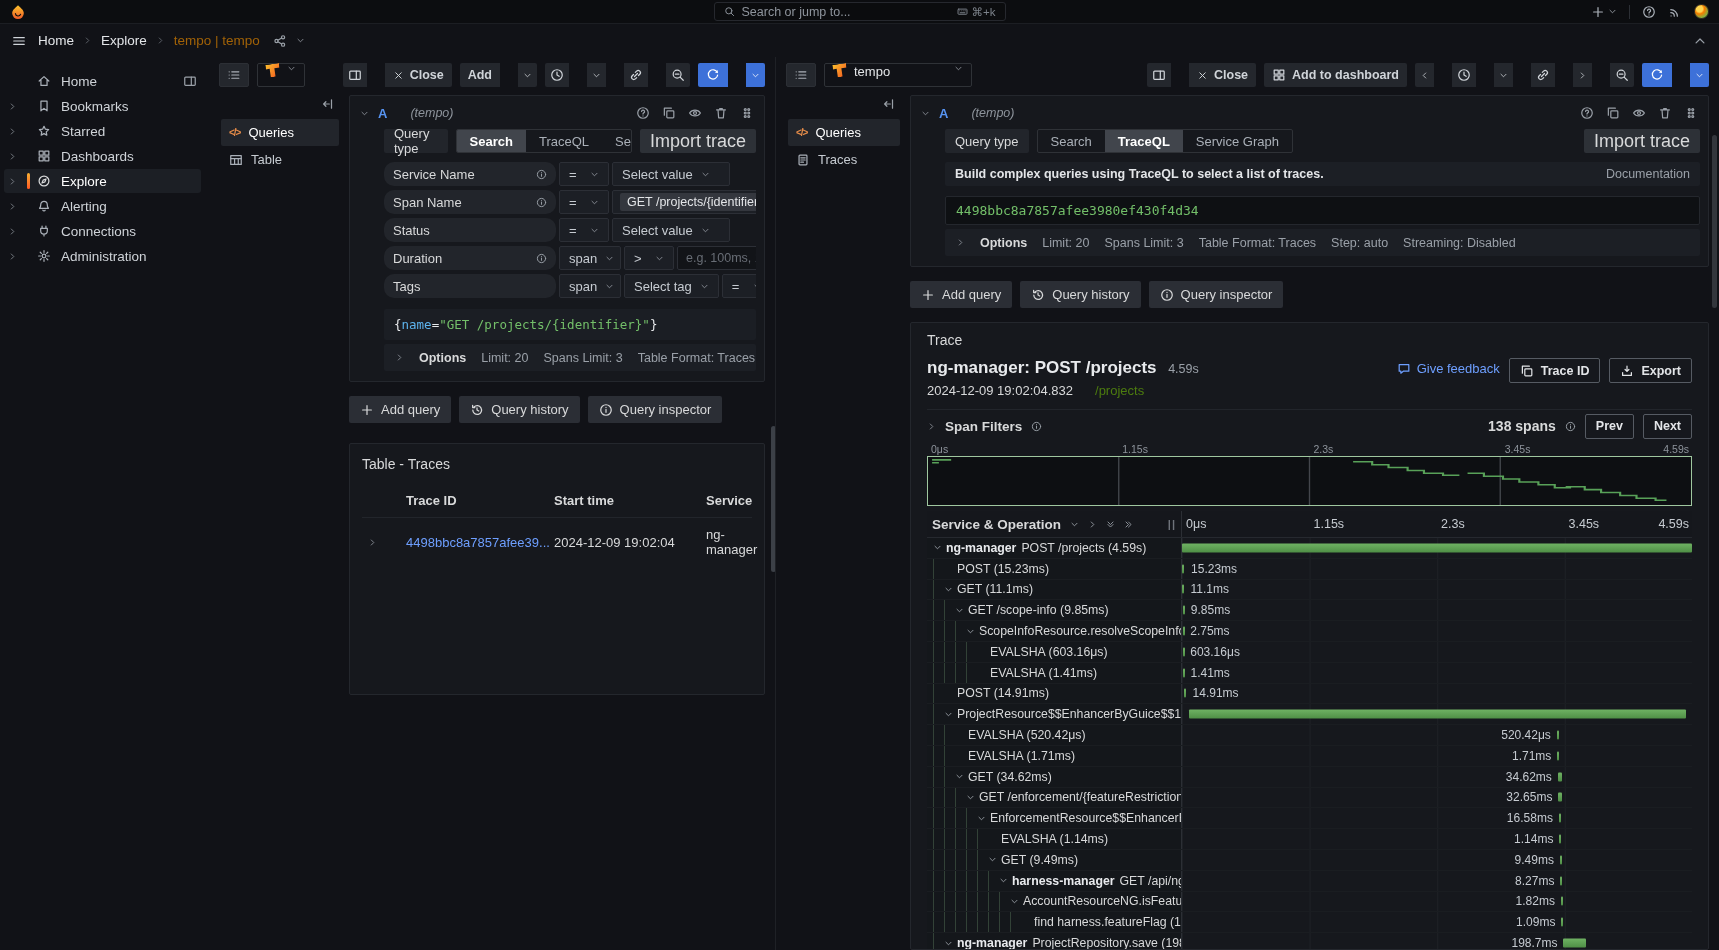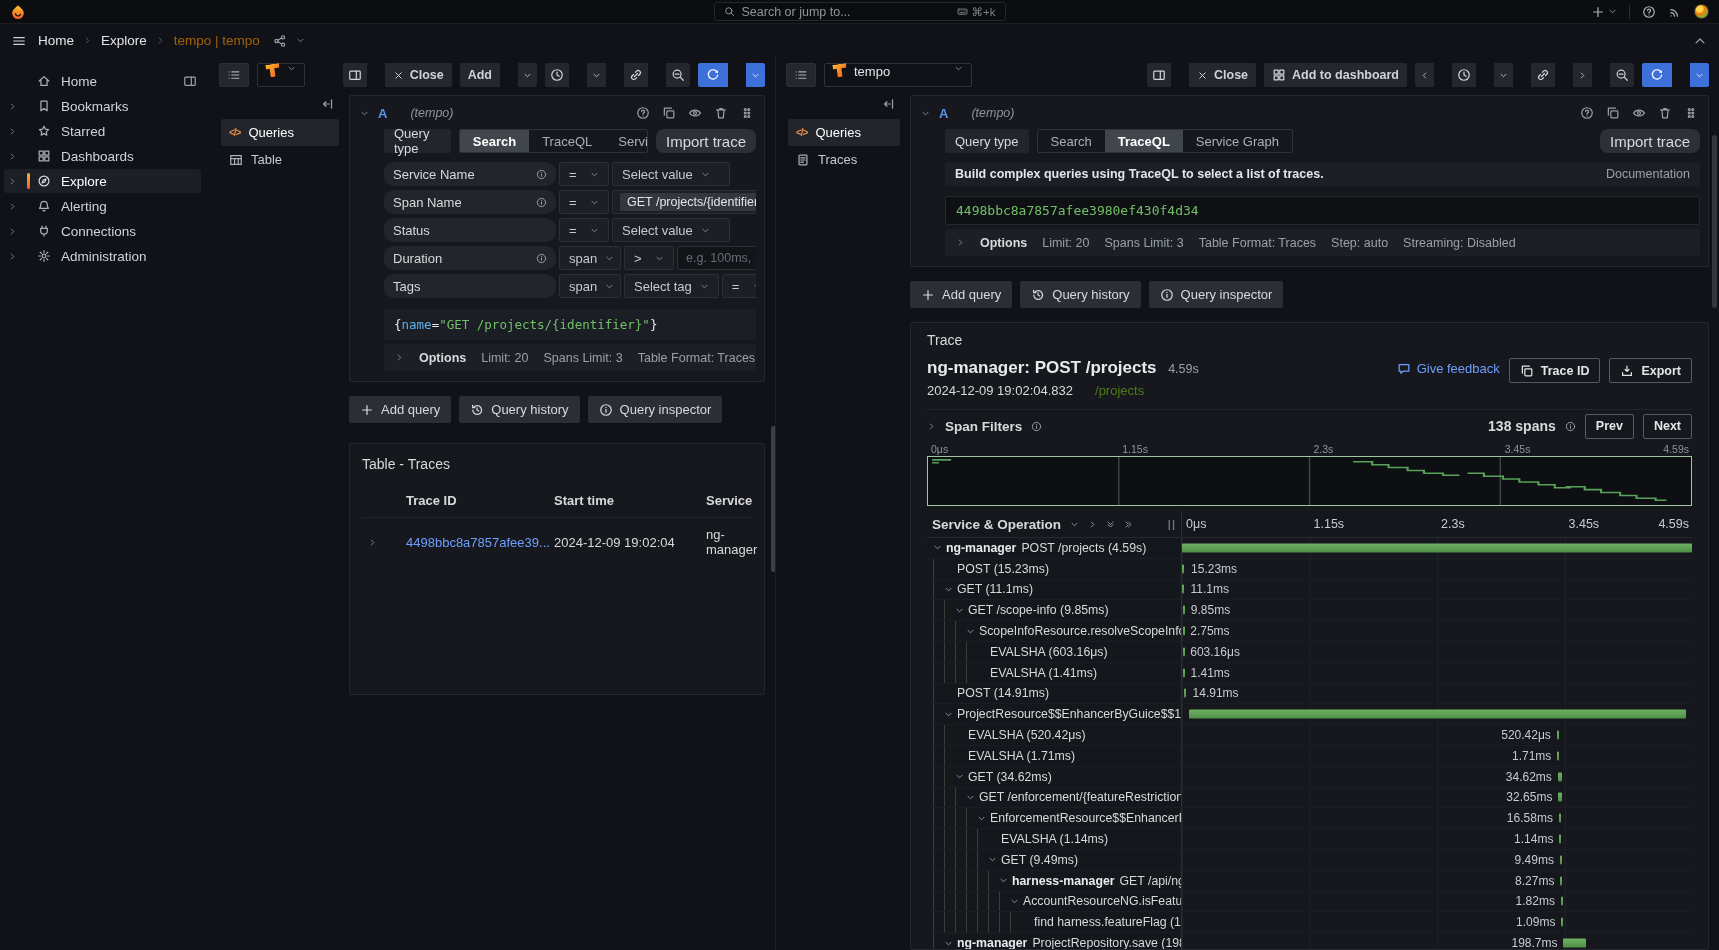--- a/index.html
+++ b/index.html
@@ -78,21 +78,21 @@
   .ref{color:var(--blue);font-weight:700;font-size:13px}
   .ds-hint{font-style:italic;color:#8e949c;font-size:12.5px;margin-left:14px}
   .ed-icons{margin-left:auto;display:flex;gap:12px;color:#9aa0a8}
   .ed-icons .ic{cursor:pointer}
   .ed-body{padding-left:26px;margin-top:5px;display:flex;flex-direction:column;gap:4px}
   .typerow{display:flex;align-items:center;gap:8px;margin-bottom:5px}
   .qt-label{background:var(--cell);height:24px;padding:0 10px;display:flex;align-items:center;font-size:13px;border-radius:2px}
   .radio{display:flex;border:1px solid var(--border2);border-radius:2px;height:24px;overflow:hidden}
   .type-tab{padding:0 13px;display:flex;align-items:center;color:#aab0b8;font-size:13px;cursor:pointer;white-space:nowrap}
   .type-tab.active{background:#41454c;color:#fff;font-weight:600}
-  .import-btn{margin-left:auto;height:24px;background:#2d3137;border-radius:8px;padding:0 10px;display:flex;align-items:center;font-size:15px;cursor:pointer;white-space:nowrap}
+  .import-btn{margin-left:auto;height:24px;background:#2d3137;border-radius:2px;padding:0 10px;display:flex;align-items:center;font-size:18px;cursor:pointer;white-space:nowrap}
   .frow{display:flex;gap:3px;height:24px;overflow:hidden}
   .flabel{width:172px;flex:none;background:var(--cell);border-radius:10px;display:flex;align-items:center;gap:6px;padding:0 9px;font-size:13px}
   .flabel .info{margin-left:auto;color:#9aa0a8}
   .fsel{background:#1c1f25;border:1px solid #2c2f36;border-radius:2px;display:flex;align-items:center;gap:8px;padding:0 9px;font-size:13px;color:#c6cbd1;cursor:pointer;white-space:nowrap}
   .fsel .caret{color:#9aa0a8}
   .fsel.op{width:50px;flex:none;justify-content:space-between}
   .fsel.val{min-width:118px}
   .fvalbox{background:#1c1f25;border:1px solid #2c2f36;border-radius:2px;display:flex;align-items:center;gap:8px;padding:0 7px;flex:none}
   .chip{background:#34373e;border-radius:2px;padding:2px 7px;display:flex;gap:7px;align-items:center;font-size:12.5px;color:#e3e5e8;cursor:pointer}
   .finput{width:108px;background:#121418;border:1px solid #2c2f36;color:#c6cbd1;padding:0 8px;font-size:12.5px;border-radius:2px;font-family:"Liberation Sans",sans-serif}

